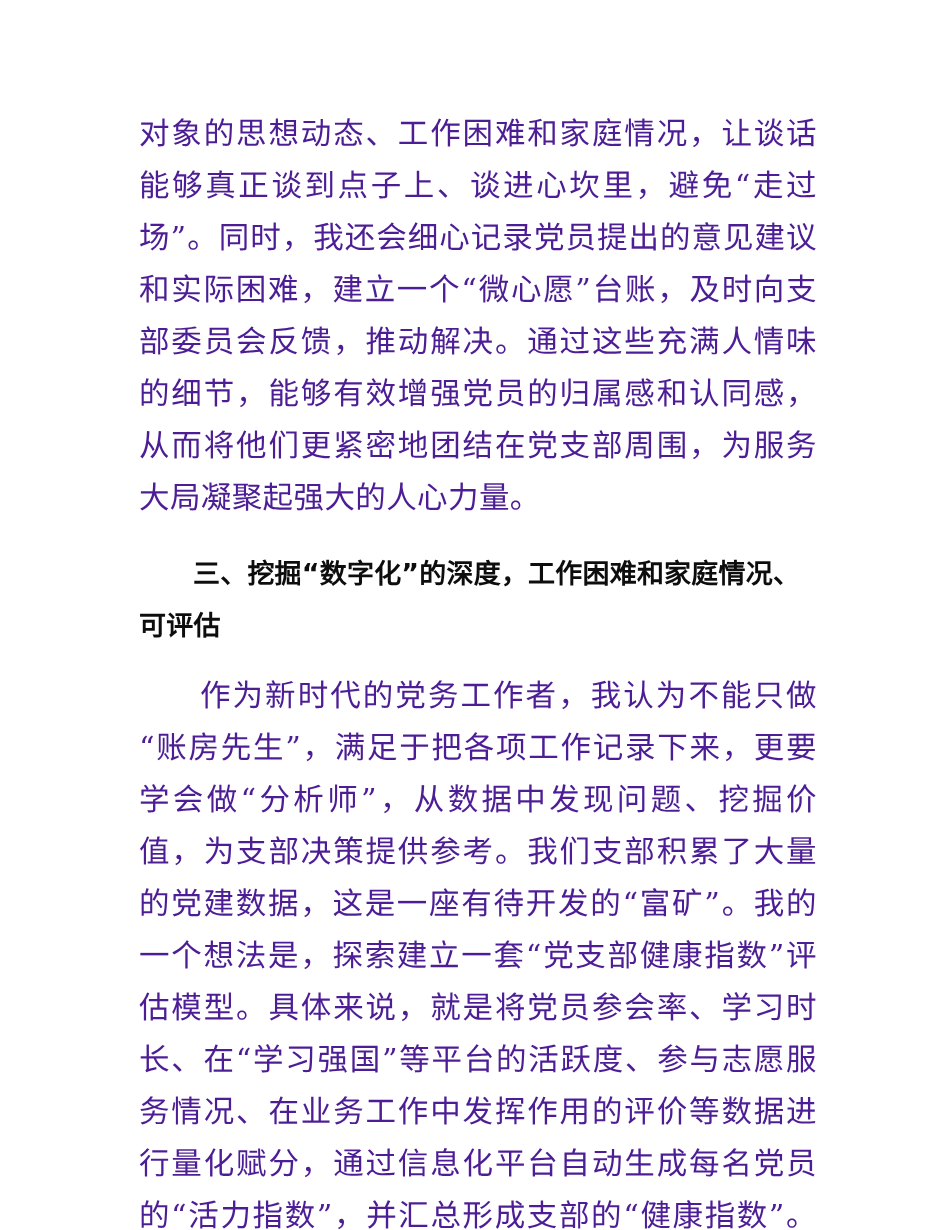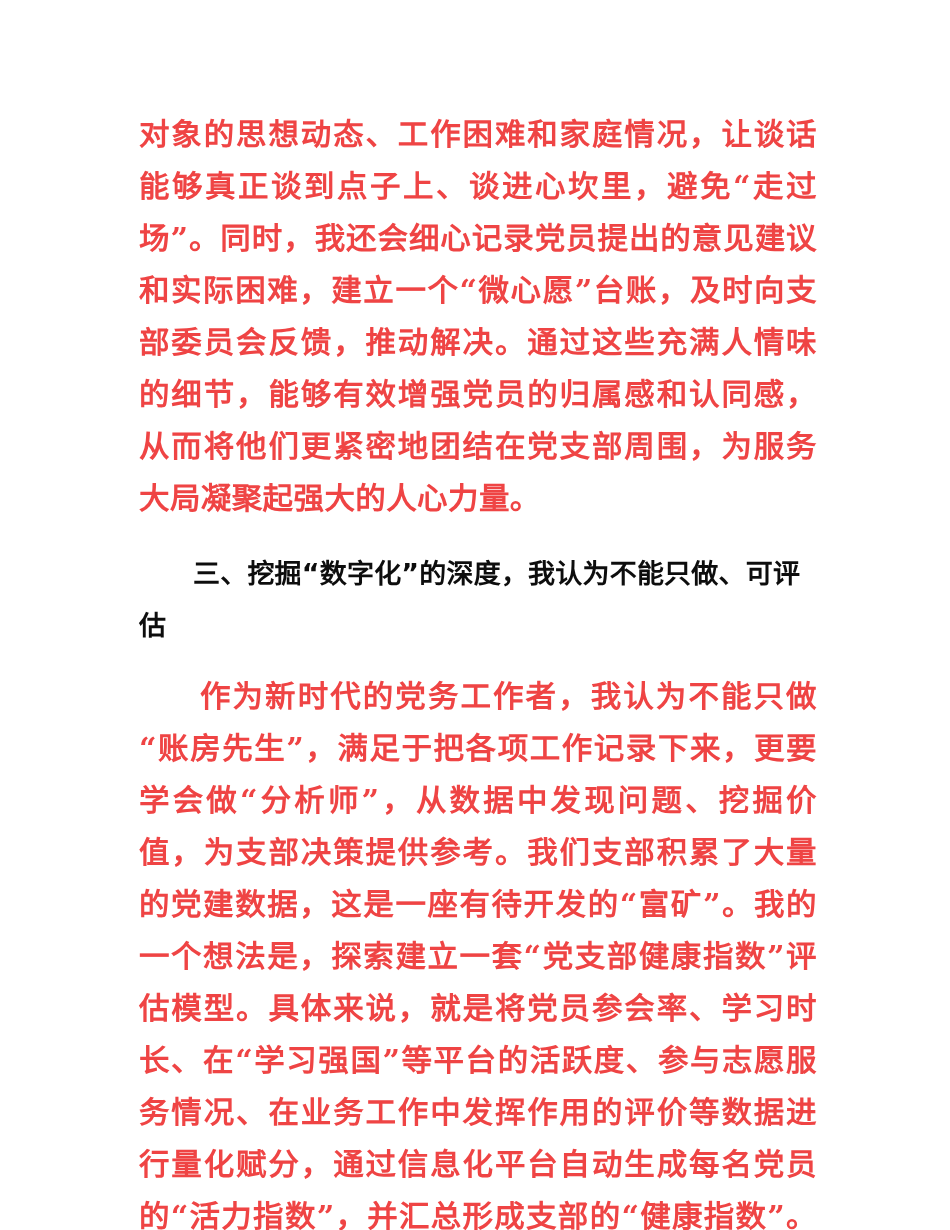--- a/index.html
+++ b/index.html
@@ -24,27 +24,27 @@
     left: 139px;
     top: 108px;
     width: 678px;
   }
 
   
   .para {
     font-family: "DejaVu Serif", "Liberation Serif", serif;
     font-size: 30.5px;
     line-height: 52px;
-    color: #ef4444;
+    color: #4c1d95;
     text-align: justify;
     text-justify: inter-ideograph;
     text-indent: 61px;
     margin: 0;
     letter-spacing: 0.4px;
-    font-weight: 700;
+    font-weight: 400;
     -webkit-font-smoothing: antialiased;
   }
 
   .para.no-indent {
     text-indent: 0;
   }
 
   
   .heading {
     font-family: "DejaVu Sans", "Liberation Sans", sans-serif;
@@ -64,20 +64,20 @@
 </head>
 <body>
 
 <div class="page">
   <div class="content">
 
     <p class="para no-indent">对象的思想动态、工作困难和家庭情况，让谈话能够真正谈到点子上、谈进心坎里，避免“走过场”。同时，我还会细心记录党员提出的意见建议和实际困难，建立一个“微心愿”台账，及时向支部委员会反馈，推动解决。通过这些充满人情味的细节，能够有效增强党员的归属感和认同感，从而将他们更紧密地团结在党支部周围，为服务大局凝聚起强大的人心力量。</p>
 
     <div class="spacer-heading-top"></div>
 
-    <p class="heading">三、挖掘“数字化”的深度，我认为不能只做、可评估</p>
+    <p class="heading">三、挖掘“数字化”的深度，工作困难和家庭情况、可评估</p>
 
     <div class="spacer-heading-bottom"></div>
 
     <p class="para">作为新时代的党务工作者，我认为不能只做“账房先生”，满足于把各项工作记录下来，更要学会做“分析师”，从数据中发现问题、挖掘价值，为支部决策提供参考。我们支部积累了大量的党建数据，这是一座有待开发的“富矿”。我的一个想法是，探索建立一套“党支部健康指数”评估模型。具体来说，就是将党员参会率、学习时长、在“学习强国”等平台的活跃度、参与志愿服务情况、在业务工作中发挥作用的评价等数据进行量化赋分，通过信息化平台自动生成每名党员的“活力指数”，并汇总形成支部的“健康指数”。每季度，我都可以根据这个指数生成一份简报，直观反映支部当前在组织生活、党员教育、作用发挥等方面的强项和弱项。比如，如果数据显示某个阶段关于优化营商环境的专题学习参与度不高，就可以</p>
 
   </div>
 </div>
 
 </body></html>

